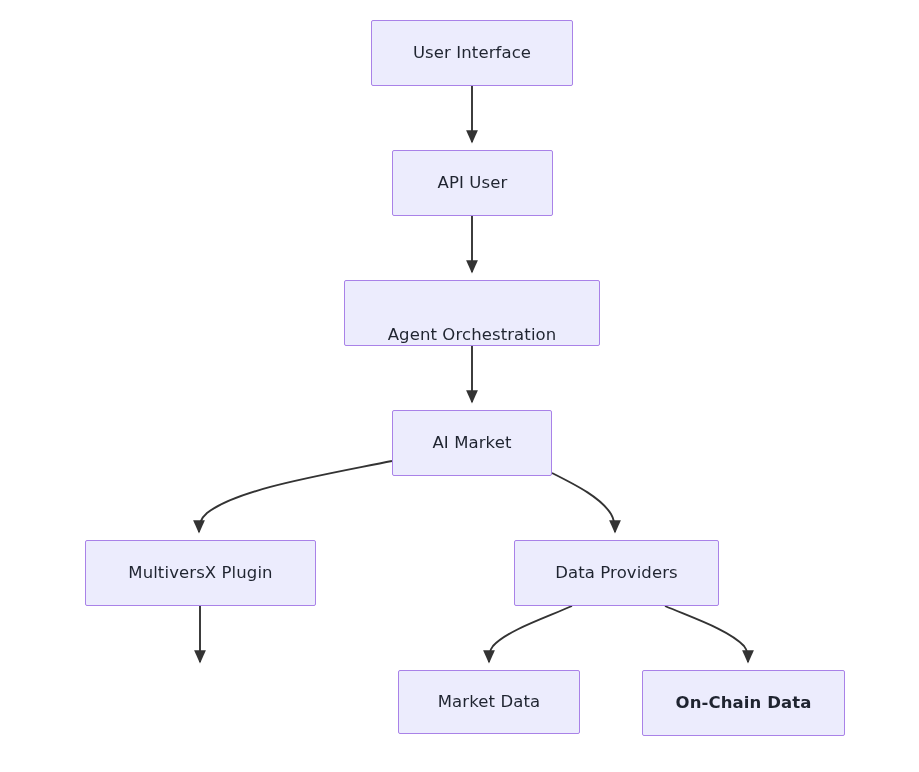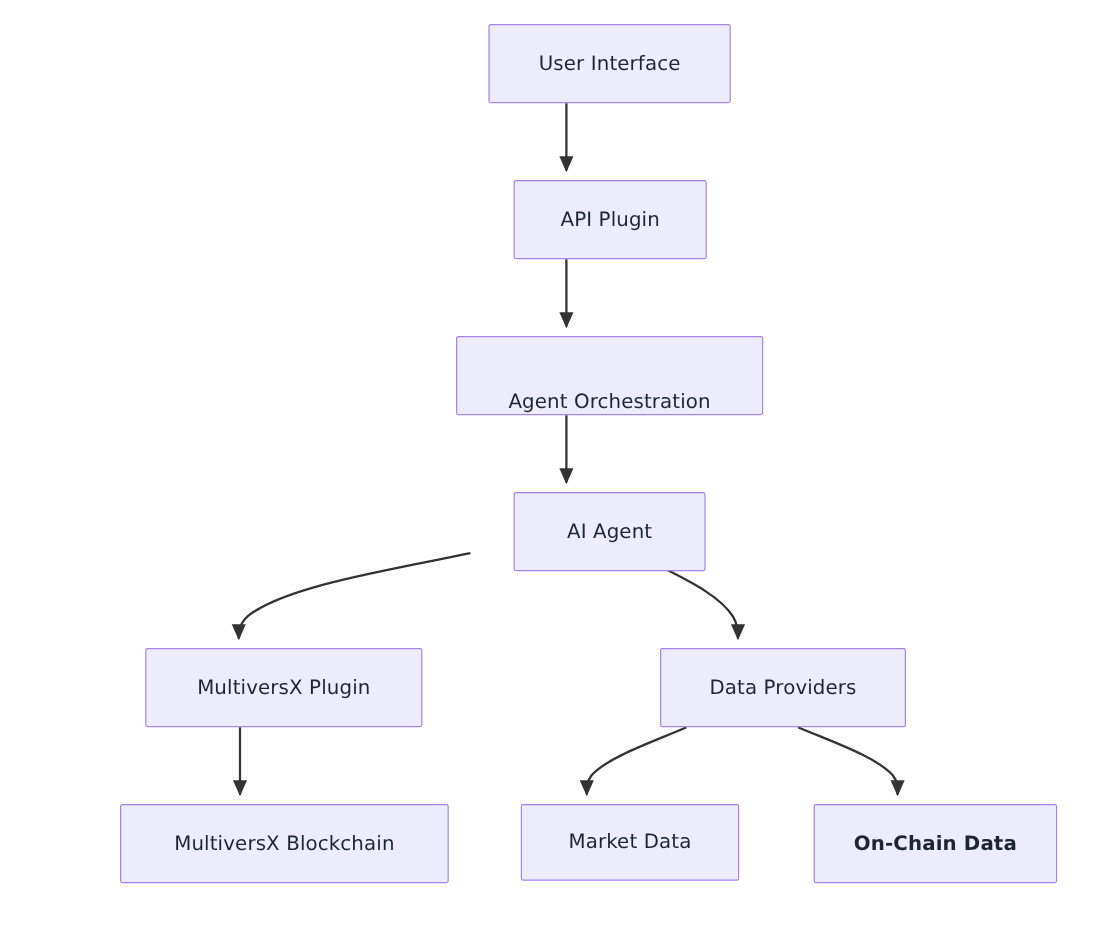--- a/index.html
+++ b/index.html
@@ -28,21 +28,20 @@
   .flow-node {
     position: absolute;
     box-sizing: border-box;
     display: flex;
     align-items: center;
     justify-content: center;
     background: #ececfd;
     border: 1.4px solid #a982e8;
     border-radius: 2px;
     z-index: 2;
-    margin-left: 36px;
   }
   .flow-node .node-label {
     font-family: "DejaVu Sans", sans-serif;
     font-size: 16.5px;
     line-height: 1.2;
     color: #1f2430;
     letter-spacing: 0.1px;
     white-space: nowrap;
     text-align: center;
   }
@@ -85,42 +84,39 @@
     <path d="M572,606 C545,618 508,630 493,646 C489,651 489,656 489,662" fill="none" stroke="#333333" stroke-width="1.9" marker-end="url(#arrowhead)"></path>
 
     <path d="M665,606 C693,618 729,630 744,646 C748,651 748,656 748,662" fill="none" stroke="#333333" stroke-width="1.9" marker-end="url(#arrowhead)"></path>
   </svg>
 
   <div class="flow-node" id="node-user-interface">
     <span class="node-label">User Interface</span>
   </div>
 
   <div class="flow-node" id="node-api-layer">
-    <span class="node-label">API Plugin</span>
+    <span class="node-label">API User</span>
   </div>
 
   <div class="flow-node" id="node-agent-orchestration">
     <span class="node-label">Agent Orchestration</span>
   </div>
 
   <div class="flow-node" id="node-ai-agents">
-    <span class="node-label">AI Agent</span>
+    <span class="node-label">AI Market</span>
   </div>
 
   <div class="flow-node" id="node-multiversx-plugin">
     <span class="node-label">MultiversX Plugin</span>
   </div>
 
   <div class="flow-node" id="node-data-providers">
     <span class="node-label">Data Providers</span>
   </div>
 
-  <div class="flow-node" id="node-multiversx-blockchain">
-    <span class="node-label">MultiversX Blockchain</span>
-  </div>
 
   <div class="flow-node" id="node-market-data">
     <span class="node-label">Market Data</span>
   </div>
 
   <div class="flow-node" id="node-on-chain-data">
     <span class="node-label">On-Chain Data</span>
   </div>
 
 </div>

